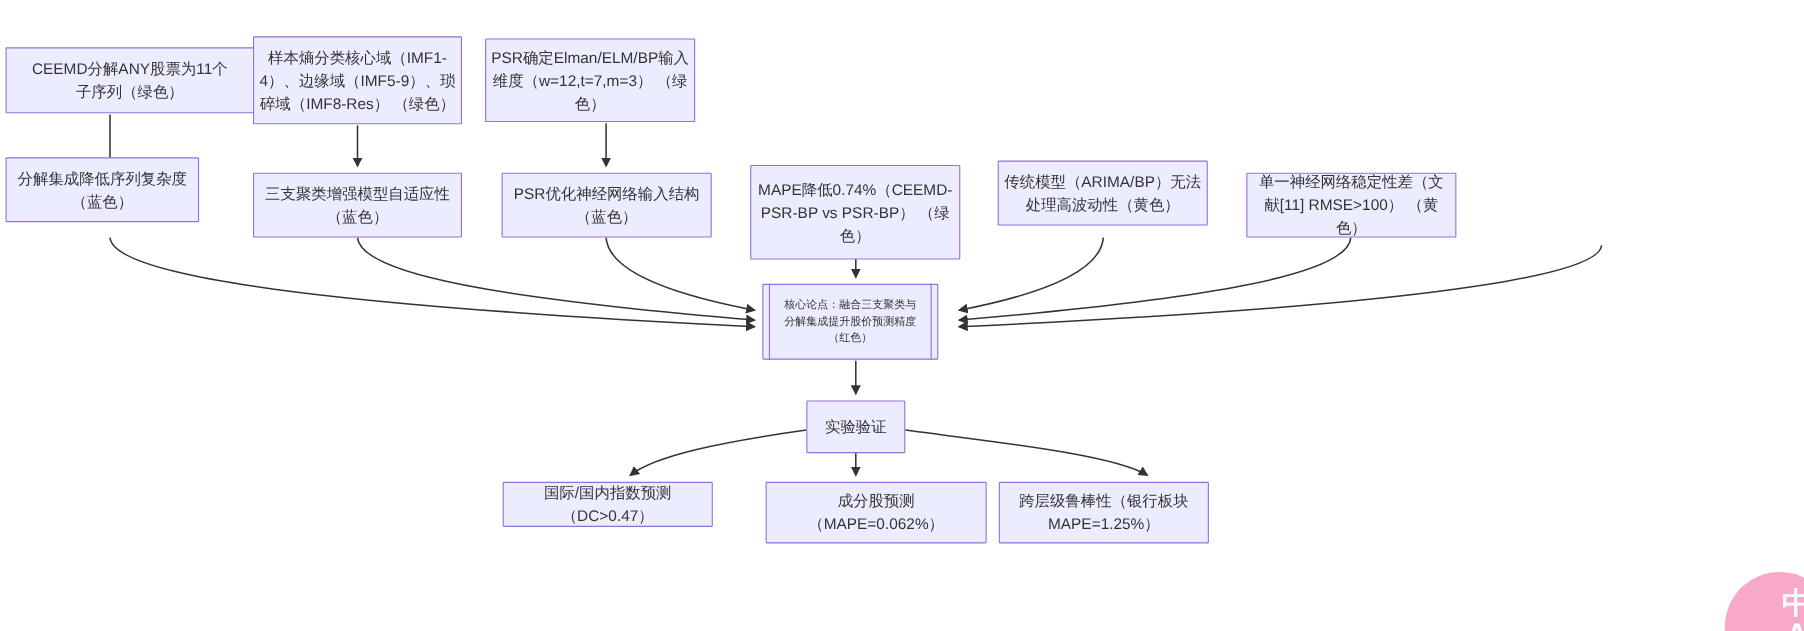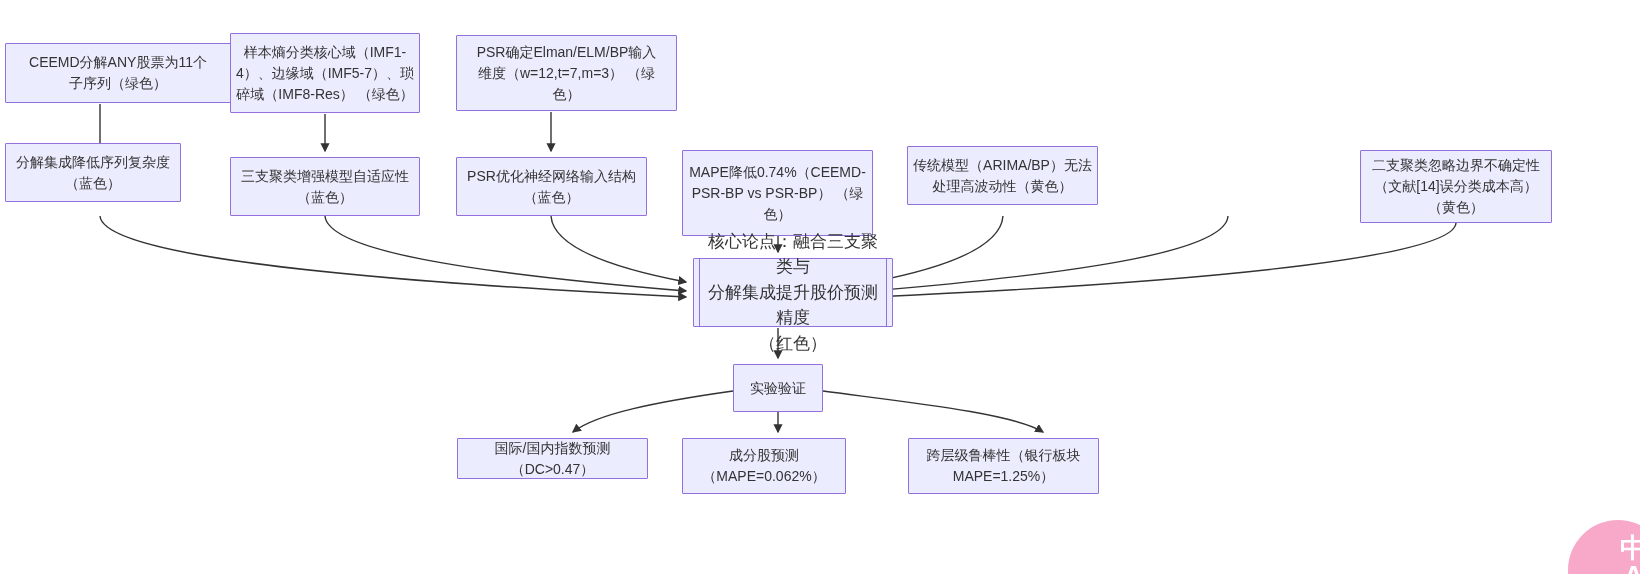--- a/index.html
+++ b/index.html
@@ -12,39 +12,39 @@
   .node{
     position:absolute;box-sizing:border-box;
     background:#ECECFF;border:1px solid #9370DB;border-radius:1px;
     color:#333333;font-size:14px;line-height:1.5;
     display:flex;align-items:center;justify-content:center;text-align:center;
     white-space:pre-line;padding:2px 4px;
   }
   
   .nA{left:5px;  top:43px; width:226px;height:60px}
   .nB{left:230px;top:33px; width:190px;height:80px}
-  .nC{left:456px;top:35px; width:221px;height:76px}
+  .nC{left:441px;top:35px; width:191px;height:76px}
   
   .nD{left:5px;   top:143px;width:176px;height:59px}
   .nE{left:230px; top:157px;width:190px;height:59px}
   .nF{left:456px; top:157px;width:191px;height:59px}
   .nG{left:682px; top:150px;width:191px;height:86px}
   .nH{left:907px; top:146px;width:191px;height:59px}
   .nI{left:1133px;top:157px;width:191px;height:59px}
   .nJ{left:1360px;top:150px;width:192px;height:73px}
   
-  .nK{left:693px;top:258px;width:200px;height:69px;font-size:17px;padding:2px 8px}
+  .nK{left:693px;top:258px;width:160px;height:69px;font-size:10px;padding:2px 8px}
   .nK::before,.nK::after{content:"";position:absolute;top:-1px;bottom:-1px;border-left:1px solid #9370DB}
   .nK::before{left:5px}
   .nK::after{right:5px}
   
   .nL{left:733px;top:364px;width:90px;height:48px}
   
   .nM{left:457px;top:438px;width:191px;height:41px}
-  .nN{left:682px;top:438px;width:164px;height:56px}
+  .nN{left:696px;top:438px;width:201px;height:56px}
   .nO{left:908px;top:438px;width:191px;height:56px}
   
   .badge{
     position:absolute;left:1568px;top:520px;width:100px;height:100px;border-radius:50%;
     background:#F8A8C8;cursor:pointer;
   }
   .badge .badge-text{
     position:absolute;left:52px;top:14px;color:#ffffff;font-weight:bold;
     font-size:27px;line-height:1.05;white-space:pre-line;text-align:center;
   }
@@ -74,40 +74,39 @@
       <path d="M778,328 L778,358" marker-end="url(#arrow)"></path>
       <path d="M733,391 C655,402 596,414 573,432" marker-end="url(#arrow)"></path>
       <path d="M778,401 L778,432" marker-end="url(#arrow)"></path>
       <path d="M823,391 C905,402 1012,413 1043,432" marker-end="url(#arrow)"></path>
     </g>
   </svg>
 
   <div class="node nA">CEEMD分解ANY股票为11个
 子序列（绿色）</div>
   <div class="node nB">样本熵分类核心域（IMF1-
-4）、边缘域（IMF5-7）、琐
+4）、边缘域（IMF5-9）、琐
 碎域（IMF8-Res） （绿色）</div>
   <div class="node nC">PSR确定Elman/ELM/BP输入
 维度（w=12,t=7,m=3） （绿
 色）</div>
 
   <div class="node nD">分解集成降低序列复杂度
 （蓝色）</div>
   <div class="node nE">三支聚类增强模型自适应性
 （蓝色）</div>
   <div class="node nF">PSR优化神经网络输入结构
 （蓝色）</div>
   <div class="node nG">MAPE降低0.74%（CEEMD-
 PSR-BP vs PSR-BP） （绿
 色）</div>
   <div class="node nH">传统模型（ARIMA/BP）无法
 处理高波动性（黄色）</div>
-  <div class="node nJ">二支聚类忽略边界不确定性
-（文献[14]误分类成本高）
-（黄色）</div>
+  <div class="node nI">单一神经网络稳定性差（文
+献[11] RMSE&gt;100） （黄色）</div>
 
   <div class="node nK">核心论点：融合三支聚类与
 分解集成提升股价预测精度
 （红色）</div>
 
   <div class="node nL">实验验证</div>
 
   <div class="node nM">国际/国内指数预测
 （DC&gt;0.47）</div>
   <div class="node nN">成分股预测

